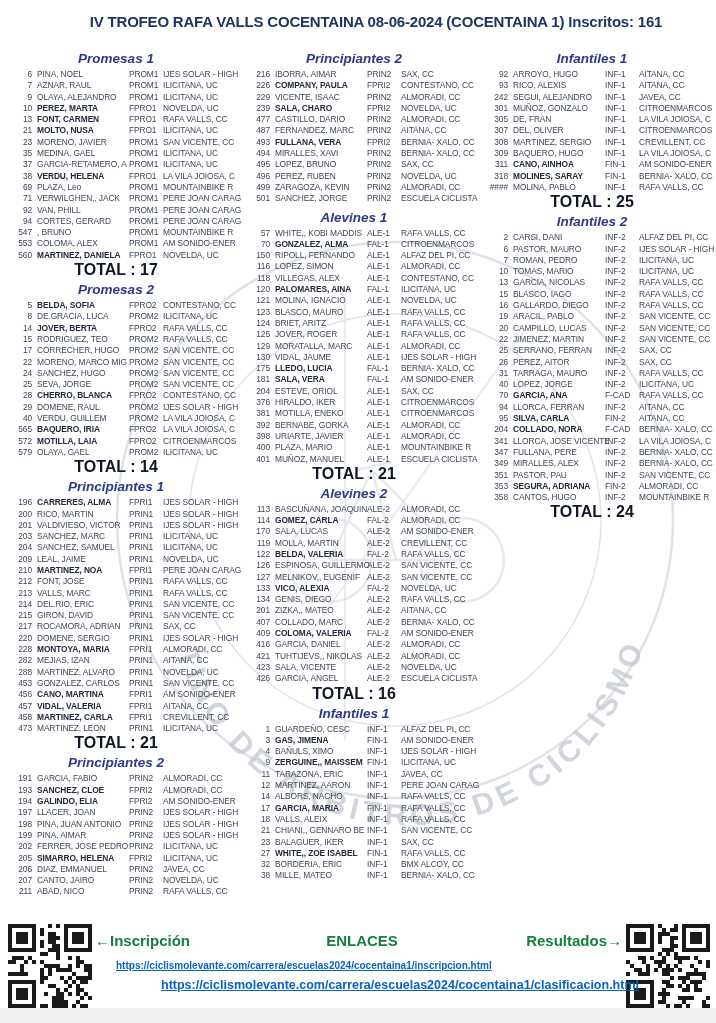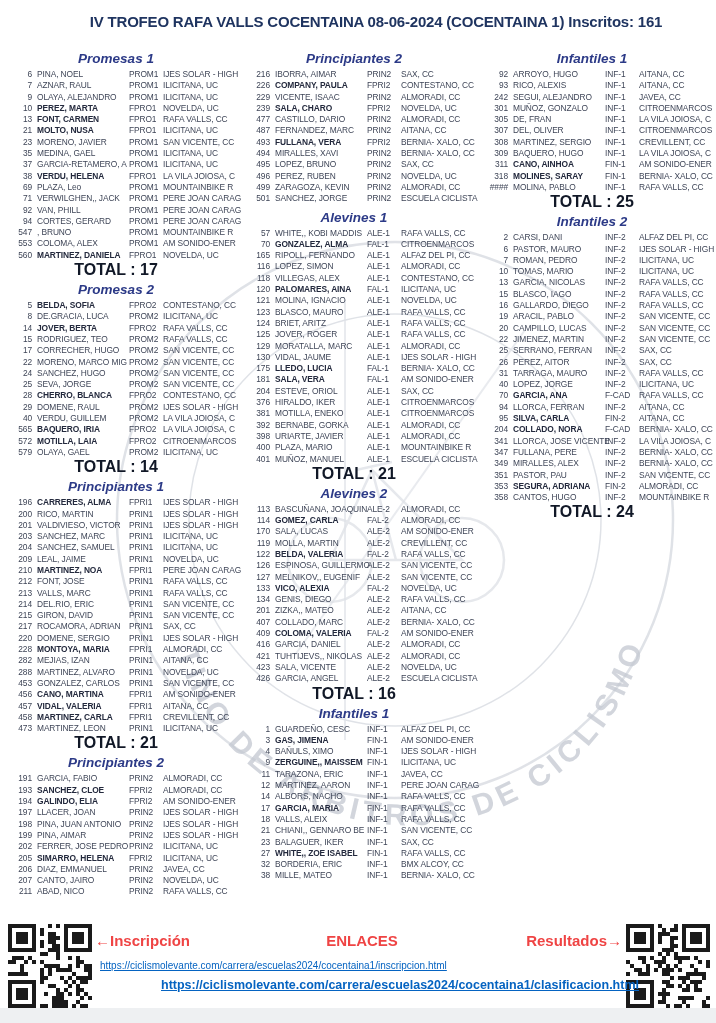--- a/index.html
+++ b/index.html
@@ -19,27 +19,27 @@
   .c-cat{width:34px;flex:0 0 auto;}
   .c-club{flex:1;overflow:visible;}
   .row.b .c-name{font-weight:bold;color:#23293d;}
   .total{text-align:center;font-size:16px;line-height:14px;height:14px;font-weight:bold;
         color:#111827;margin:2px 12px 3px 0;}
   .watermark{position:absolute;top:0;left:0;z-index:1;pointer-events:none;}
   .footer{position:absolute;top:920px;left:0;width:716px;height:90px;z-index:2;}
   .qr{position:absolute;top:4px;width:84px;height:84px;}
   .qr-left{left:8px;}
   .qr-right{right:6px;}
-  .flabel{position:absolute;top:12px;font-size:15px;font-weight:bold;color:#ef4444;}
+  .flabel{position:absolute;top:12px;font-size:15px;font-weight:bold;color:#15803d;}
   .lbl-insc{left:95px;}
   .lbl-enl{left:0;right:0;text-align:center;padding-left:8px;}
   .lbl-res{right:94px;}
   .link{color:#0563c1;text-decoration:underline;position:absolute;cursor:pointer;
         font-family:"Liberation Sans",sans-serif;}
-  .link1{top:40px;left:100px;font-size:10px;font-weight:normal;}
+  .link1{top:40px;left:116px;font-size:10px;font-weight:bold;}
   .link2{top:58px;left:127px;font-size:12.5px;font-weight:bold;padding-left:34px;}
   .bottom-strip{position:absolute;left:0;bottom:0;width:716px;height:15px;background:#eef0f2;z-index:3;}
 </style>
 </head>
 <body>
 
 <div class="page">
 
   <svg class="watermark" width="716" height="1023">
     <g stroke="#c6cbd4" fill="none" opacity="0.55">
@@ -544,21 +544,21 @@
             <span class="c-cat">ALE-1</span>
             <span class="c-club">RAFA VALLS, CC</span>
           </div>
           <div class="row b">
             <span class="c-num">70</span>
             <span class="c-name">GONZALEZ, ALMA</span>
             <span class="c-cat">FAL-1</span>
             <span class="c-club">CITROENMARCOS</span>
           </div>
           <div class="row">
-            <span class="c-num">165</span>
+            <span class="c-num">150</span>
             <span class="c-name">RIPOLL, FERNANDO</span>
             <span class="c-cat">ALE-1</span>
             <span class="c-club">ALFAZ DEL PI, CC</span>
           </div>
           <div class="row">
             <span class="c-num">116</span>
             <span class="c-name">LOPEZ, SIMON</span>
             <span class="c-cat">ALE-1</span>
             <span class="c-club">ALMORADI, CC</span>
           </div>

